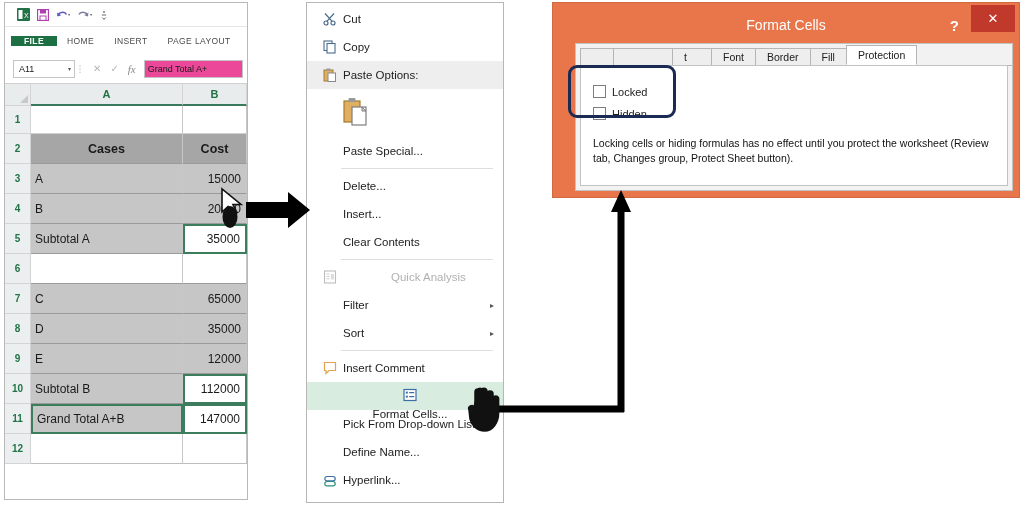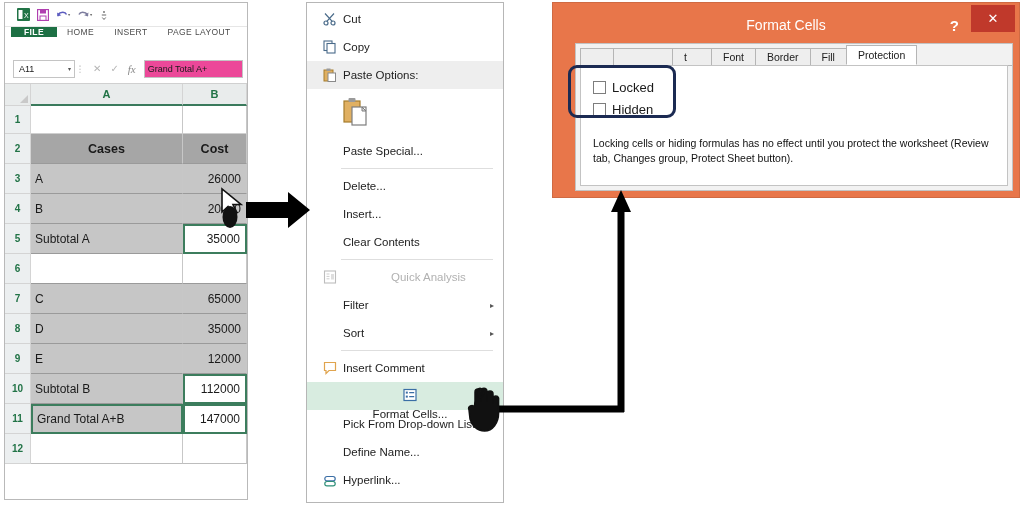--- a/index.html
+++ b/index.html
@@ -7,21 +7,21 @@
        font-family:"Liberation Sans",sans-serif;color:#1a1a1a;}
 
   
   #excel-panel{position:absolute;left:4px;top:2px;width:244px;height:498px;
     border:1px solid #b9b9b9;background:#ffffff;box-sizing:border-box;}
 
   .qat{height:24px;display:flex;align-items:center;gap:7px;padding:0 0 0 12px;
        background:#ffffff;border-bottom:1px solid #e6e6e6;box-sizing:border-box;}
   .qat .ic{display:flex;align-items:center;justify-content:center;}
 
-  .ribbon-tabs{height:27px;display:flex;align-items:flex-start;background:#ffffff;
+  .ribbon-tabs{height:27px;display:flex;align-items:center;background:#ffffff;
       font-size:8.5px;letter-spacing:.4px;color:#4a4a4a;overflow:hidden;}
   .ribbon-tabs .rt{display:flex;align-items:center;padding:0 10px;white-space:nowrap;}
   .ribbon-tabs .rt.file{background:#1d7044;color:#ffffff;font-weight:bold;
       padding:0 13px;margin-left:6px;}
 
   .fbar{height:30px;display:flex;align-items:center;gap:0;padding:0 4px 0 8px;
      background:#ffffff;border-bottom:1px solid #d0d0d0;box-sizing:border-box;}
   .namebox{width:62px;height:18px;border:1px solid #c4c4c4;background:#fff;
      display:flex;align-items:center;justify-content:space-between;
      padding:0 3px 0 5px;font-size:9px;box-sizing:border-box;}
@@ -94,21 +94,21 @@
      background:#f2f2f2;border:1px solid #c3c3c3;box-sizing:border-box;}
   .tabstrip{height:21px;display:flex;align-items:flex-end;padding-left:4px;
      background:#f2f2f2;border-bottom:1px solid #b5b5b5;}
   .dtab{height:17px;padding:0 11px;display:flex;align-items:center;font-size:10.5px;
      background:#eeeeee;border:1px solid #b5b5b5;border-bottom:none;margin-right:-1px;
      color:#202020;box-sizing:border-box;}
   .dtab.active{background:#ffffff;height:20px;border-bottom:1px solid #ffffff;
      position:relative;z-index:2;}
   .dlg-page{position:absolute;left:4px;right:4px;top:21px;bottom:4px;background:#ffffff;
      border:1px solid #c3c3c3;box-sizing:border-box;padding:10px 12px;}
-  .chk-row{display:flex;align-items:center;gap:6px;height:22px;font-size:13px;}
+  .chk-row{display:flex;align-items:flex-end;gap:6px;height:22px;font-size:11px;}
   .chk{width:11px;height:11px;border:1px solid #7d7d7d;background:#fff;flex:0 0 11px;}
   .dlg-note{margin-top:16px;font-size:10.5px;line-height:1.45;color:#111;max-width:410px;}
 
   
   #blue-box{position:absolute;left:568px;top:65px;width:102px;height:47px;
      border:3px solid #1b2a52;border-radius:9px;z-index:30;pointer-events:none;}
 
   
   #arrow-big{position:absolute;left:246px;top:190px;width:66px;height:40px;z-index:5;}
   #arrow-elbow{position:absolute;left:478px;top:190px;width:334px;height:225px;z-index:5;}
@@ -193,21 +193,21 @@
 
     <div class="gr">
       <div class="rh">2</div>
       <div class="cell cA hdr">Cases</div>
       <div class="cell cB hdr">Cost</div>
     </div>
 
     <div class="gr">
       <div class="rh">3</div>
       <div class="cell cA lbl shade">A</div>
-      <div class="cell cB num shade">26000</div>
+      <div class="cell cB num shade">15000</div>
     </div>
 
     <div class="gr">
       <div class="rh">4</div>
       <div class="cell cA lbl shade">B</div>
       <div class="cell cB num shade">20000</div>
     </div>
 
     <div class="gr">
       <div class="rh">5</div>

